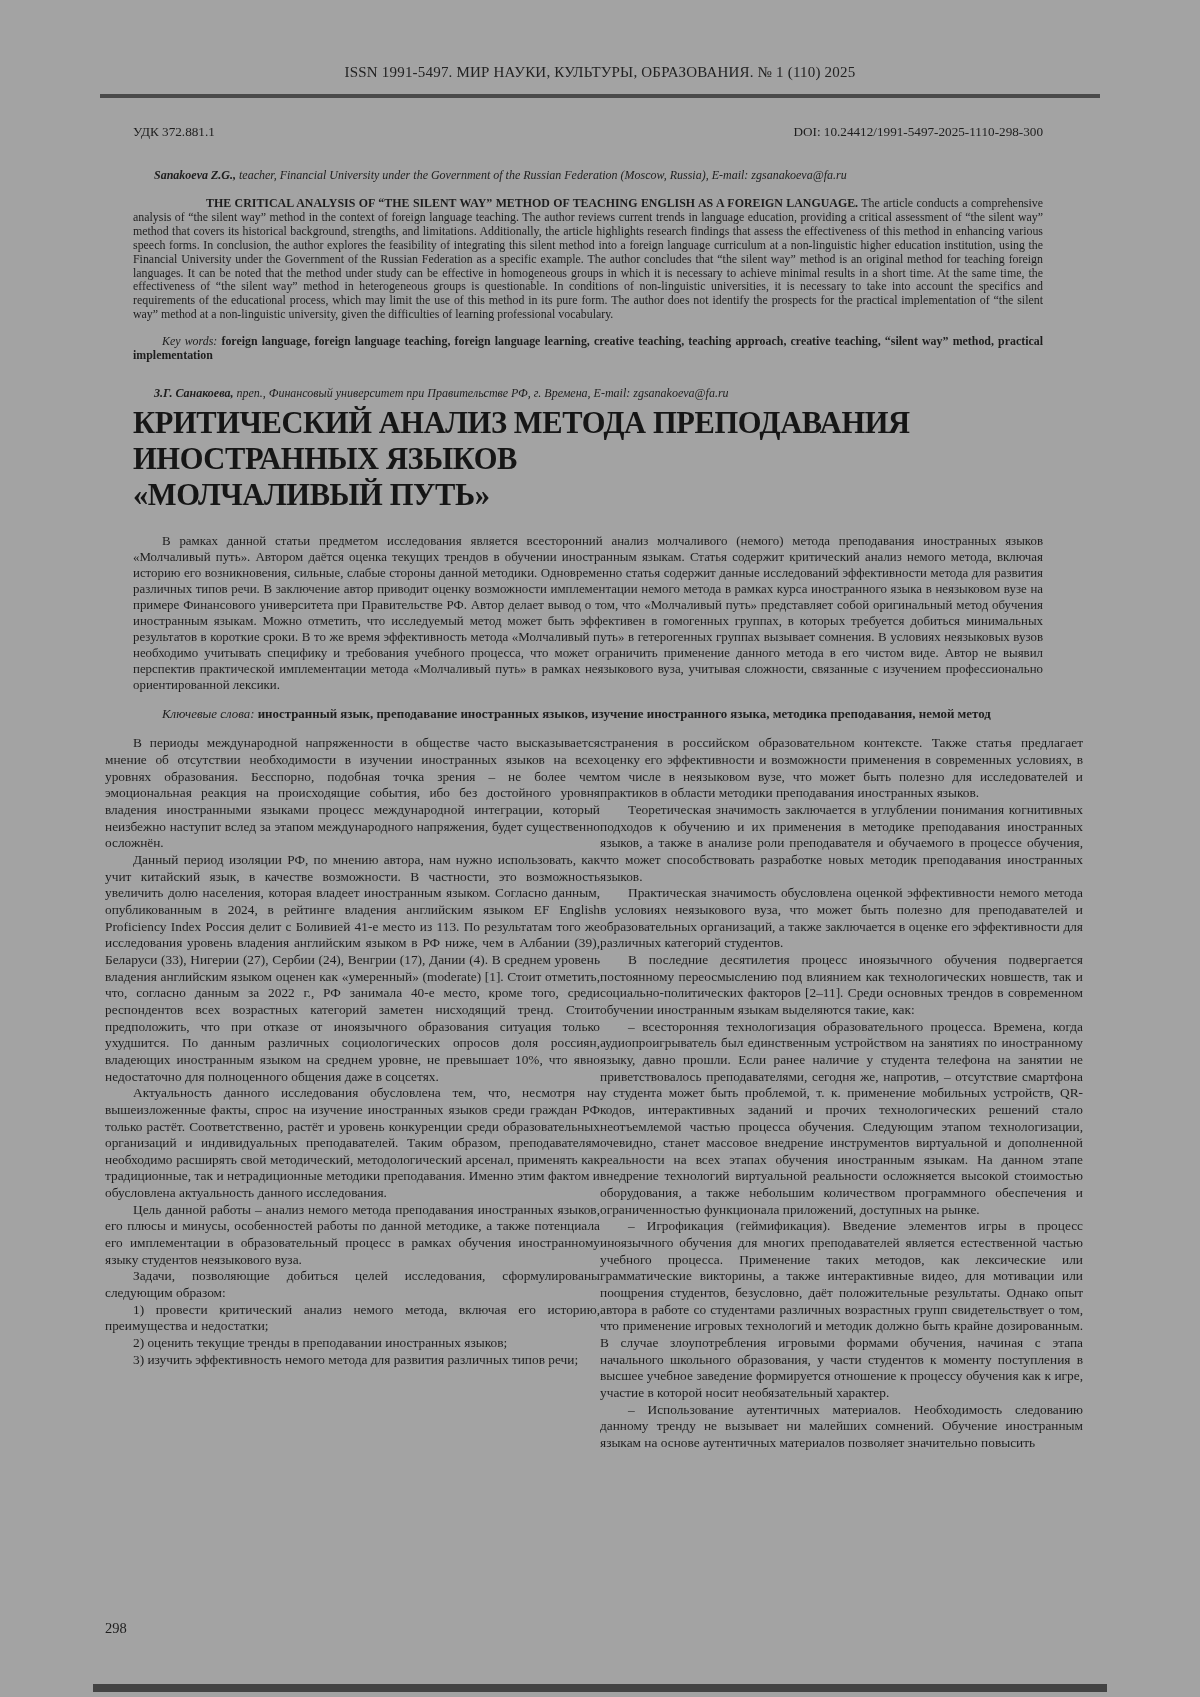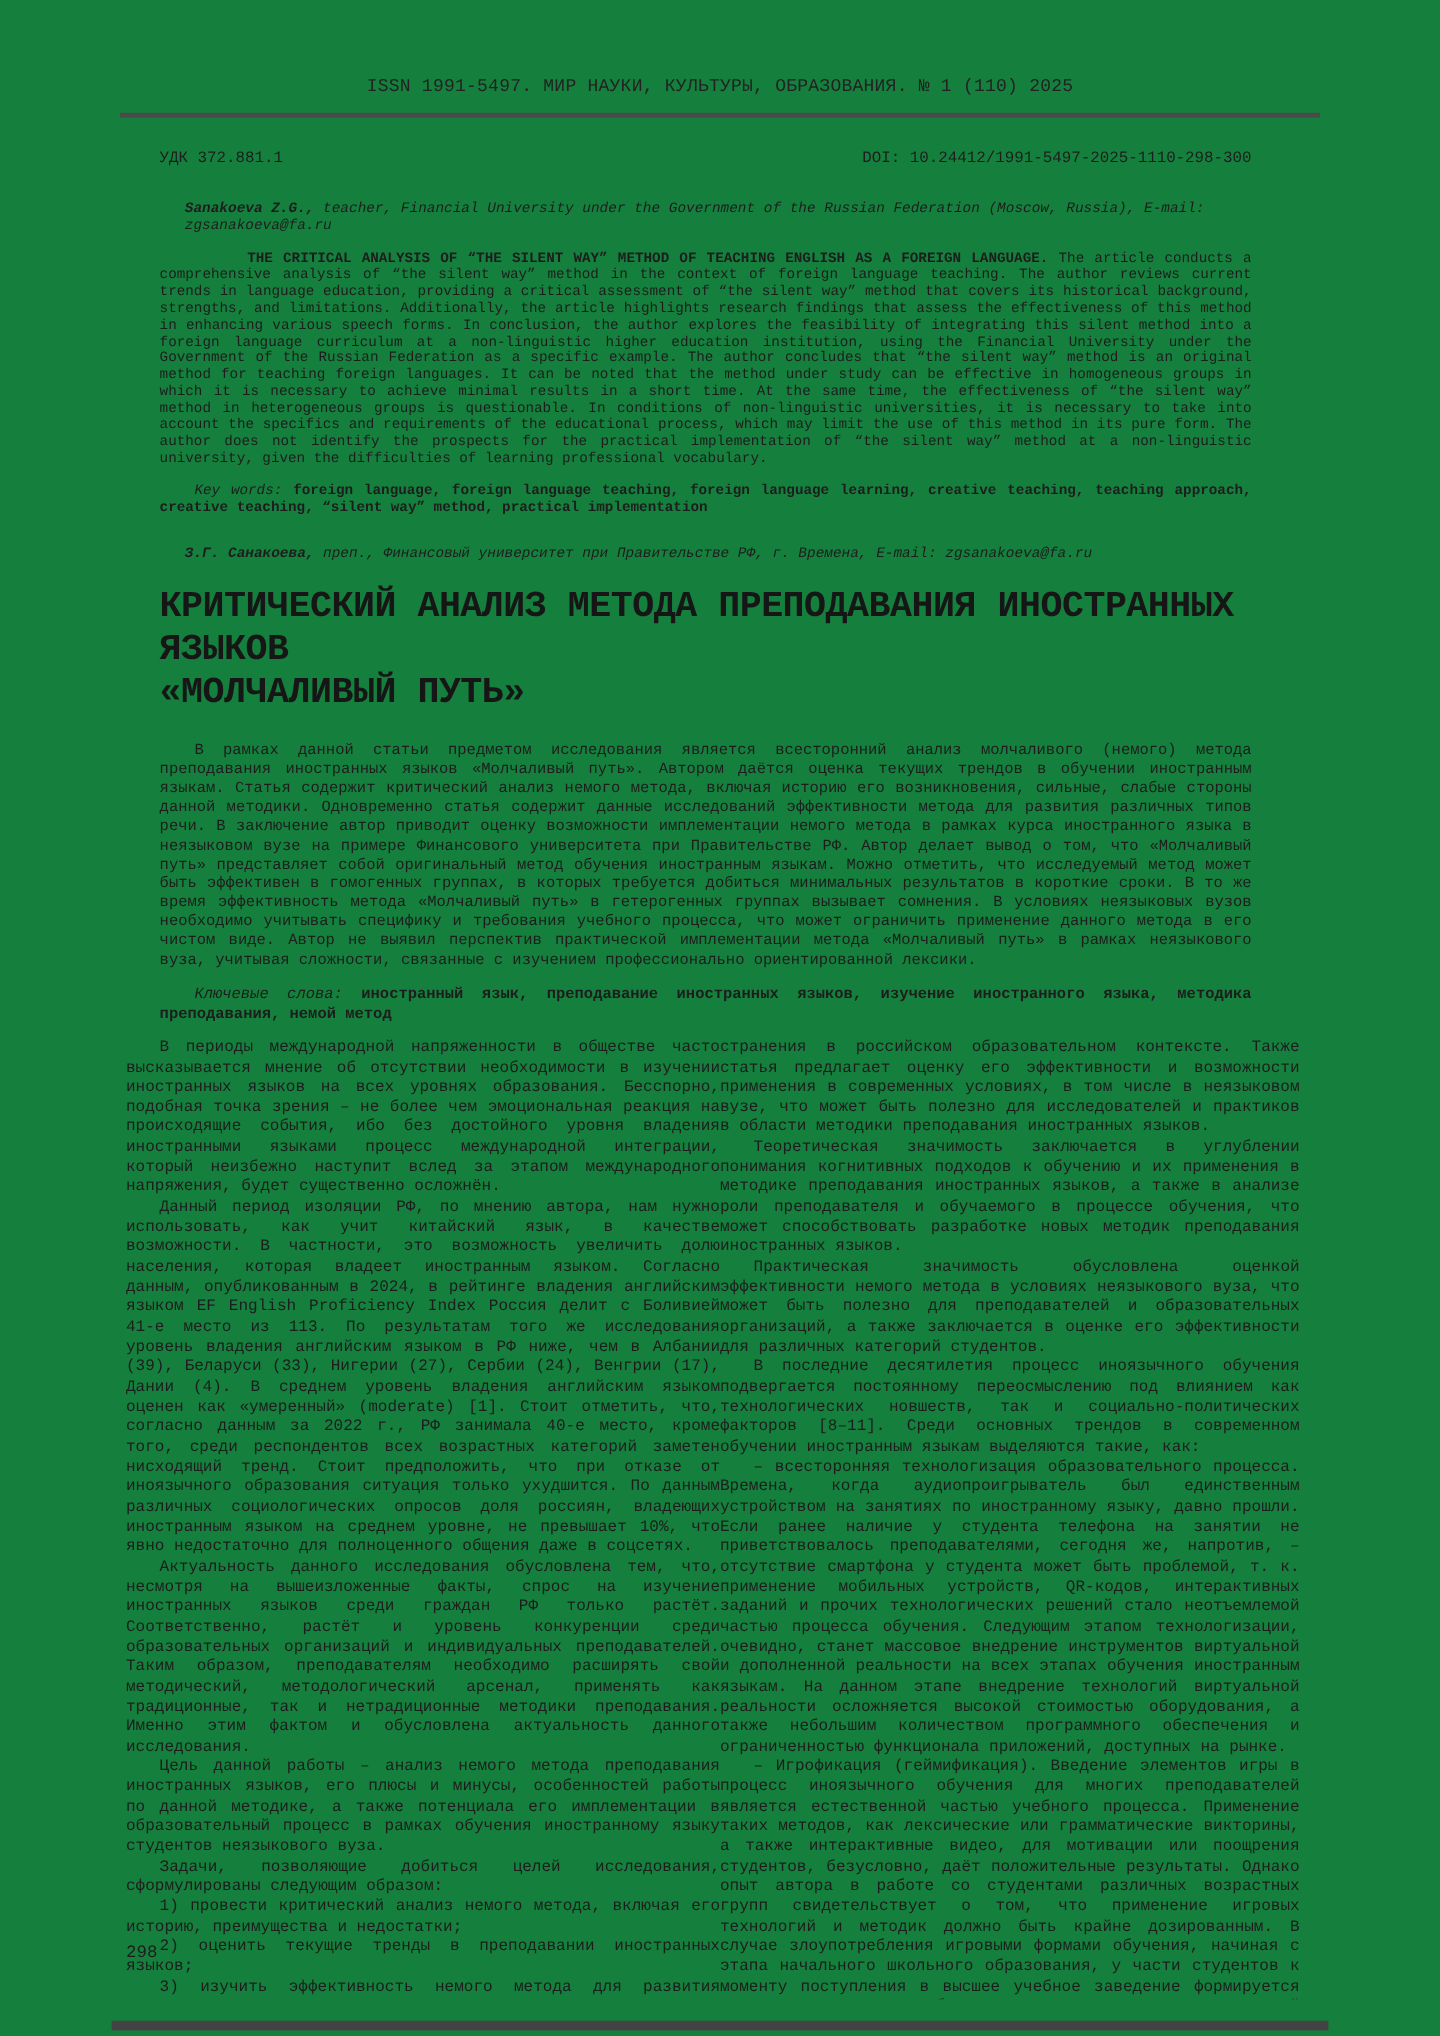--- a/index.html
+++ b/index.html
@@ -1,21 +1,21 @@
 <!DOCTYPE html>
 <html><head>
 <meta charset="utf-8">
 <style>
   html,body{margin:0;padding:0;background:#e8e8e8;}
   .page{
     position:relative;
     width:1200px;height:1697px;
     margin:0 auto;
-    background:#15803d;
-    font-family:Liberation Mono, monospace;
+    background:#a3a3a3;
+    font-family:Liberation Serif, serif;
     color:#1d1d1d;
     overflow:hidden;
   }
   .content{margin:0 100px;width:1000px;}
 
   .journal-header{
     padding-top:64px;
     text-align:center;
     font-size:15px;
     letter-spacing:.2px;
@@ -59,21 +59,21 @@
     line-height:14.2px;
     text-align:justify;
     text-indent:29px;
   }
   .keywords .kw-label{font-style:italic;}
   .keywords .kw-body{font-weight:bold;}
 
   .ru-author{margin-top:24px;}
 
   .article-title{
-    margin-top:20px;
+    margin-top:4px;
     font-size:30.5px;
     line-height:36px;
     font-weight:bold;
     letter-spacing:-.4px;
     color:#161616;
   }
 
   .abstract-ru{
     margin-top:21px;
     font-size:12.9px;
@@ -171,21 +171,21 @@
         <p>Цель данной работы – анализ немого метода преподавания иностранных языков, его плюсы и минусы, особенностей работы по данной методике, а также потенциала его имплементации в образовательный процесс в рамках обучения иностранному языку студентов неязыкового вуза.</p>
         <p>Задачи, позволяющие добиться целей исследования, сформулированы следующим образом:</p>
         <p>1)  провести критический анализ немого метода, включая его историю, преимущества и недостатки;</p>
         <p>2)  оценить текущие тренды в преподавании иностранных языков;</p>
         <p>3)  изучить эффективность немого метода для развития различных типов речи;</p>
       </div>
       <div class="col">
         <p class="cont">странения в российском образовательном контексте. Также статья предлагает оценку его эффективности и возможности применения в современных условиях, в том числе в неязыковом вузе, что может быть полезно для исследователей и практиков в области методики преподавания иностранных языков.</p>
         <p>Теоретическая значимость заключается в углублении понимания когнитивных подходов к обучению и их применения в методике преподавания иностранных языков, а также в анализе роли преподавателя и обучаемого в процессе обучения, что может способствовать разработке новых методик преподавания иностранных языков.</p>
         <p>Практическая значимость обусловлена оценкой эффективности немого метода в условиях неязыкового вуза, что может быть полезно для преподавателей и образовательных организаций, а также заключается в оценке его эффективности для различных категорий студентов.</p>
-        <p>В последние десятилетия процесс иноязычного обучения подвергается постоянному переосмыслению под влиянием как технологических новшеств, так и социально-политических факторов [8–11]. Среди основных трендов в современном обучении иностранным языкам выделяются такие, как:</p>
+        <p>В последние десятилетия процесс иноязычного обучения подвергается постоянному переосмыслению под влиянием как технологических новшеств, так и социально-политических факторов [2–11]. Среди основных трендов в современном обучении иностранным языкам выделяются такие, как:</p>
         <p>–  всесторонняя технологизация образовательного процесса. Времена, когда аудиопроигрыватель был единственным устройством на занятиях по иностранному языку, давно прошли. Если ранее наличие у студента телефона на занятии не приветствовалось преподавателями, сегодня же, напротив, – отсутствие смартфона у студента может быть проблемой, т. к. применение мобильных устройств, QR-кодов, интерактивных заданий и прочих технологических решений стало неотъемлемой частью процесса обучения. Следующим этапом технологизации, очевидно, станет массовое внедрение инструментов виртуальной и дополненной реальности на всех этапах обучения иностранным языкам. На данном этапе внедрение технологий виртуальной реальности осложняется высокой стоимостью оборудования, а также небольшим количеством программного обеспечения и ограниченностью функционала приложений, доступных на рынке.</p>
         <p>–  Игрофикация (геймификация). Введение элементов игры в процесс иноязычного обучения для многих преподавателей является естественной частью учебного процесса. Применение таких методов, как лексические или грамматические викторины, а также интерактивные видео, для мотивации или поощрения студентов, безусловно, даёт положительные результаты. Однако опыт автора в работе со студентами различных возрастных групп свидетельствует о том, что применение игровых технологий и методик должно быть крайне дозированным. В случае злоупотребления игровыми формами обучения, начиная с этапа начального школьного образования, у части студентов к моменту поступления в высшее учебное заведение формируется отношение к процессу обучения как к игре, участие в которой носит необязательный характер.</p>
         <p>–  Использование аутентичных материалов. Необходимость следованию данному тренду не вызывает ни малейших сомнений. Обучение иностранным языкам на основе аутентичных материалов позволяет значительно повысить</p>
       </div>
     </div>
 
   </div>
 
   <div class="page-number">298</div>
   <div class="bottom-rule"></div>

